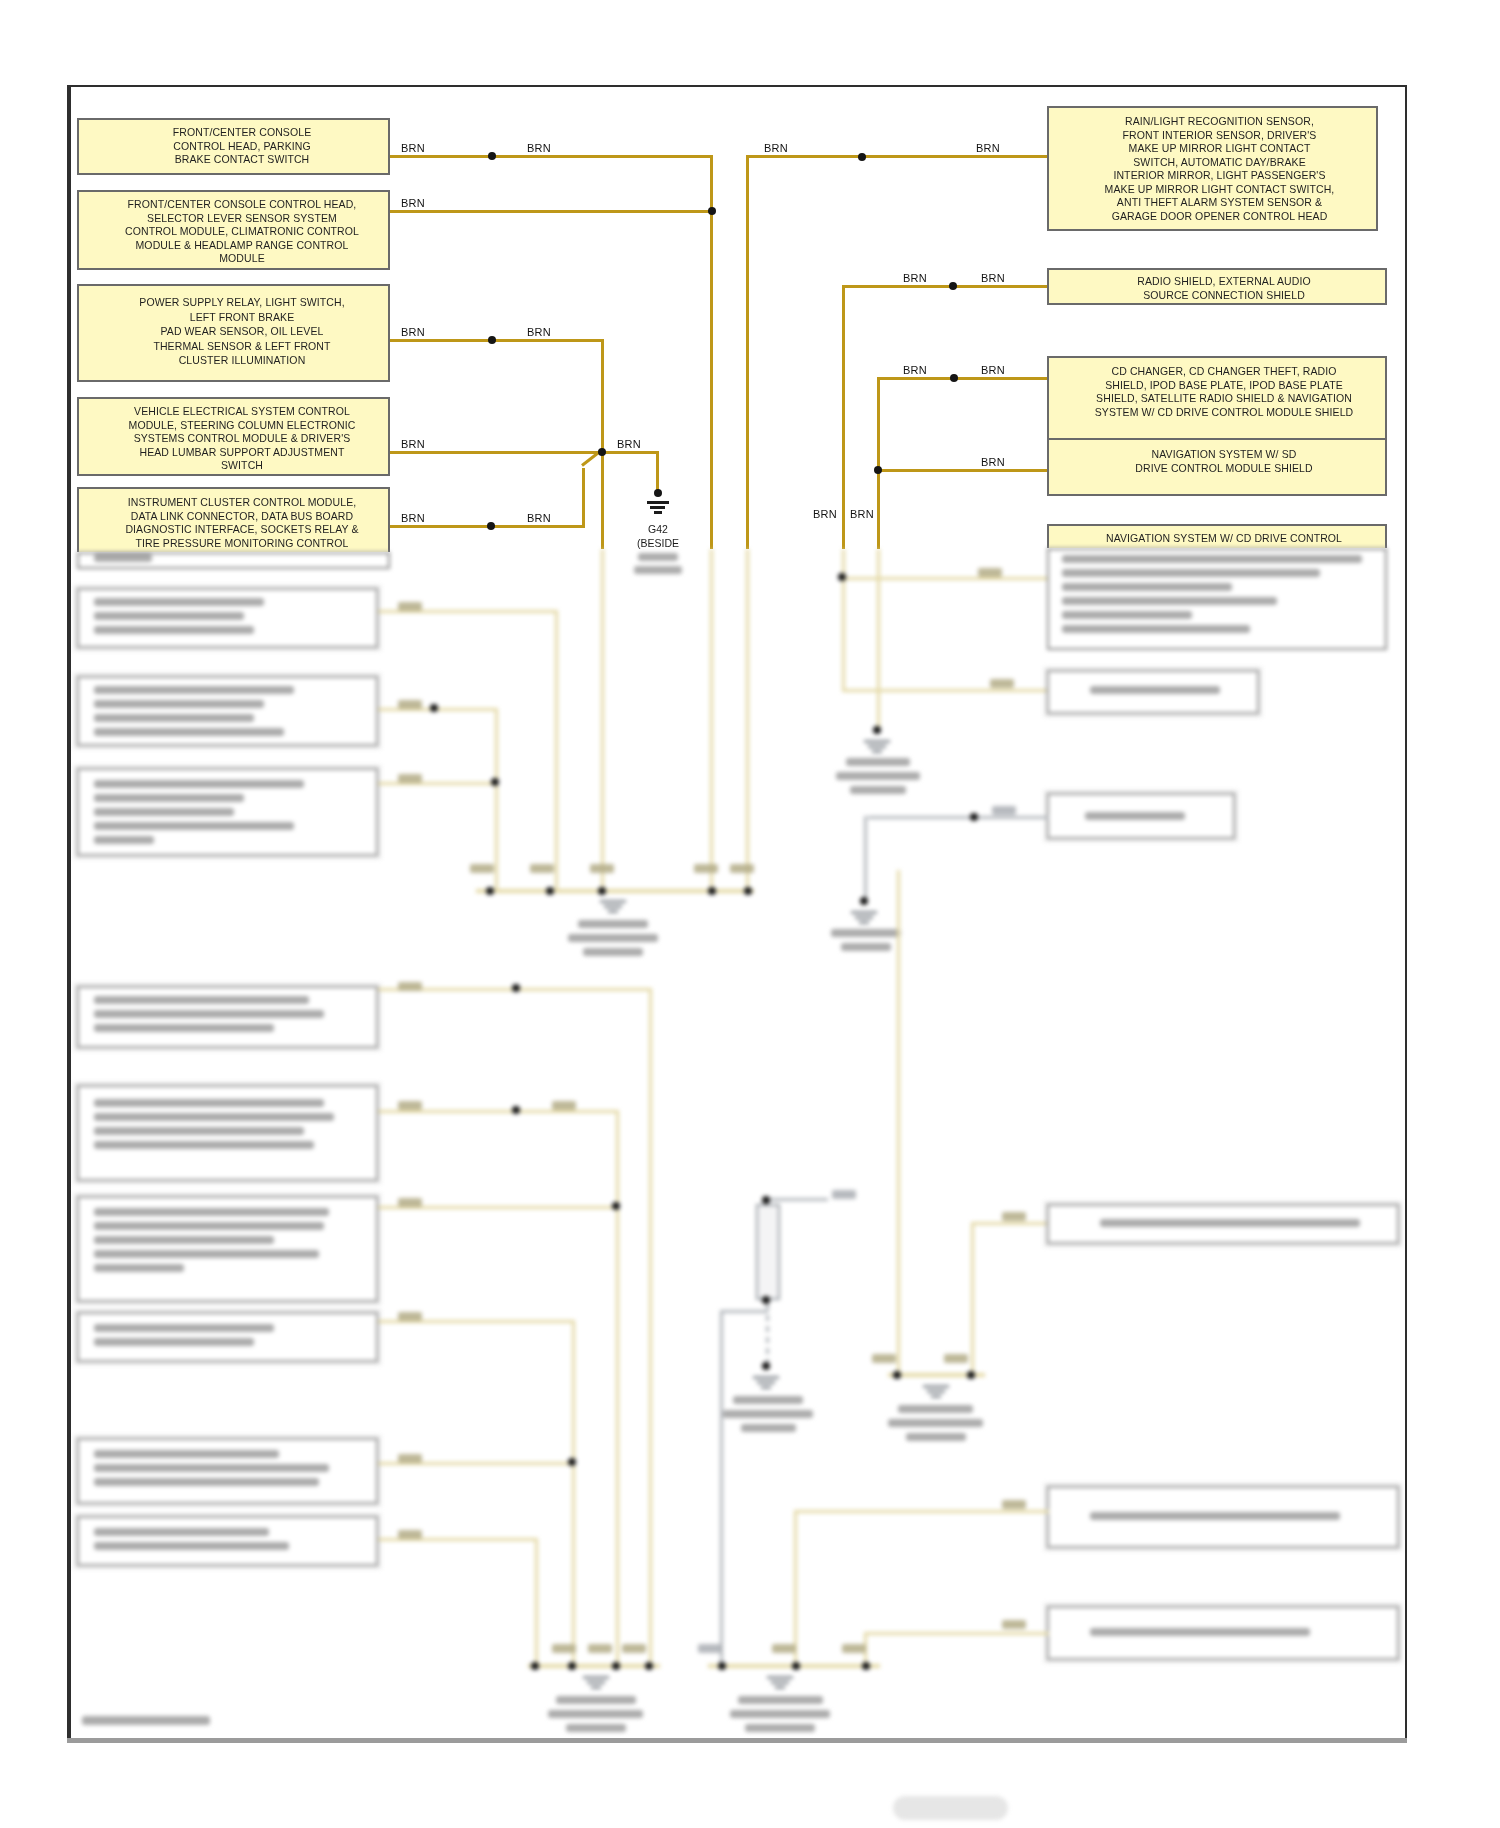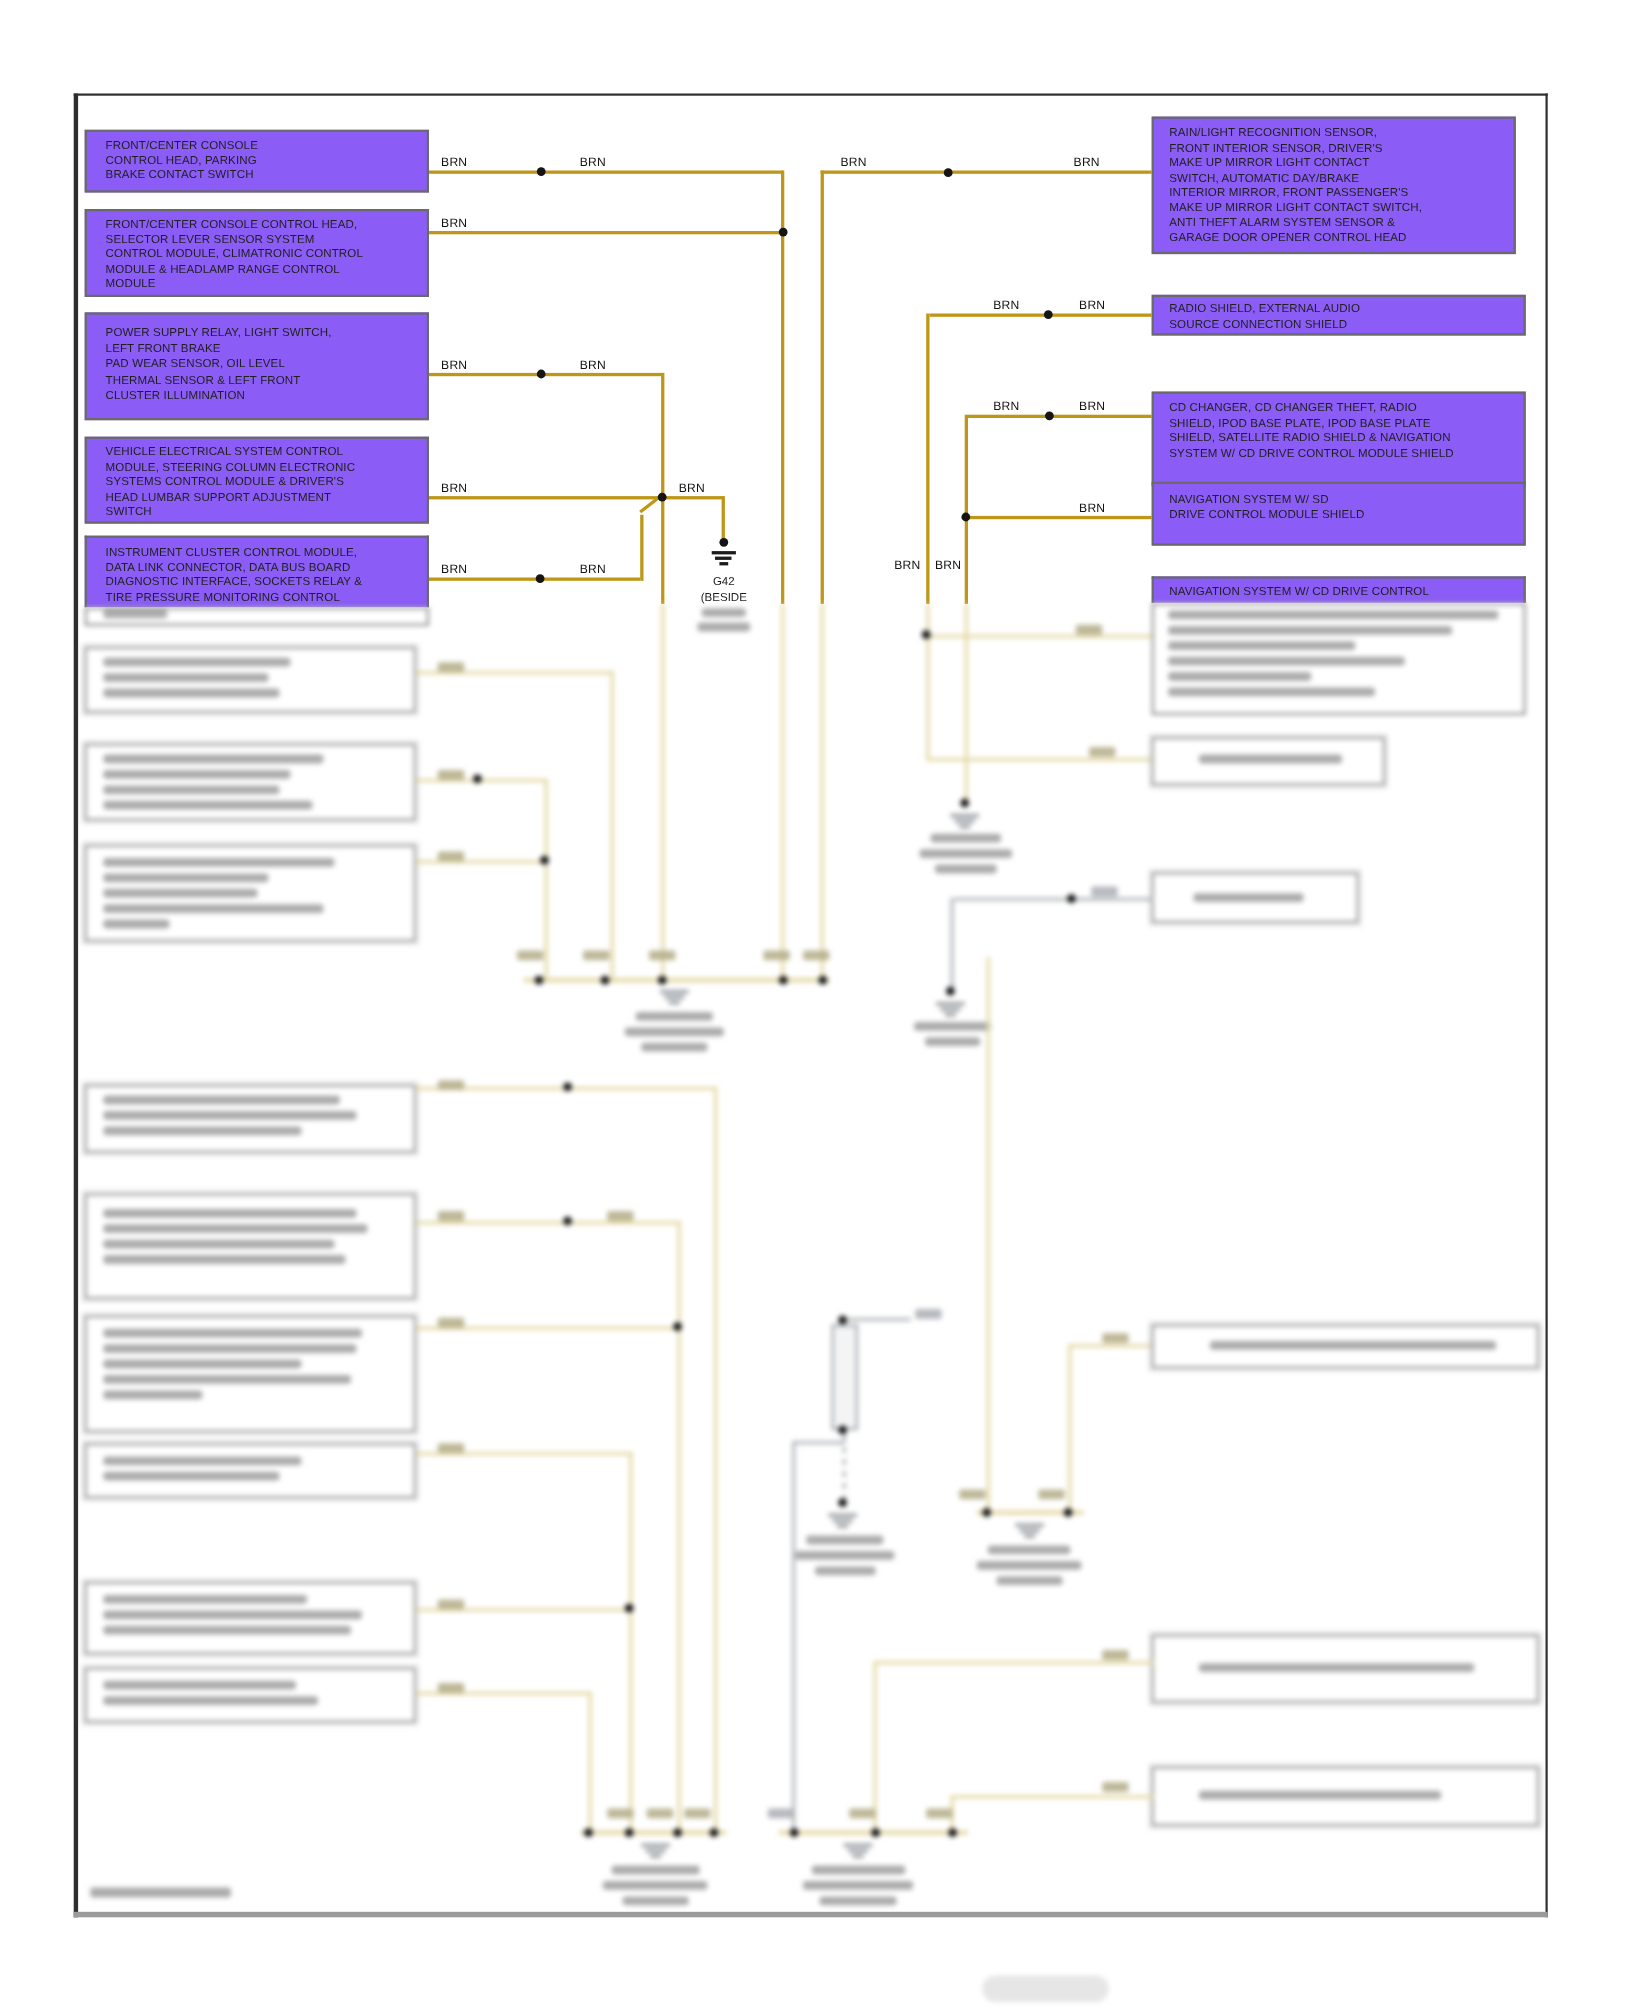--- a/index.html
+++ b/index.html
@@ -1,19 +1,19 @@
 <!DOCTYPE html>
 <html><head>
 <meta charset="utf-8">
 <style>
   html,body{margin:0;padding:0;background:#ffffff;}
   body{width:1500px;height:1828px;position:relative;overflow:hidden;
        font-family:"Liberation Sans", sans-serif;}
   
-  .box{position:absolute;background:#8b5cf6;border:2px solid #6a6a6a;box-sizing:border-box;}
+  .box{position:absolute;background:#fef9c3;border:2px solid #6a6a6a;box-sizing:border-box;text-align:center;}
   .open-bottom{border-bottom:none;}
   .open-top{border-top:none;}
   .tl{font-size:10.5px;line-height:13.5px;color:#1f1f1f;letter-spacing:.1px;white-space:nowrap;}
   
   .wh{position:absolute;height:3px;background:#BE9718;}
   .wv{position:absolute;width:3px;background:#BE9718;}
   .pw{background:#E4D9A6;}        
   .gw{background:#B4B8BD;}        
   .dashv{position:absolute;width:3px;background:repeating-linear-gradient(#B4B8BD 0 6px, transparent 6px 11px);}
   .dot{position:absolute;width:8px;height:8px;border-radius:50%;background:#151515;}
@@ -70,21 +70,21 @@
   <div class="tl">DATA LINK CONNECTOR, DATA BUS BOARD</div>
   <div class="tl">DIAGNOSTIC INTERFACE, SOCKETS RELAY &amp;</div>
   <div class="tl">TIRE PRESSURE MONITORING CONTROL</div>
 </div>
 
 <div class="box" style="left:1047px;top:106px;width:331px;height:125px;padding:7px 0 0 14px;">
   <div class="tl">RAIN/LIGHT RECOGNITION SENSOR,</div>
   <div class="tl">FRONT INTERIOR SENSOR, DRIVER'S</div>
   <div class="tl">MAKE UP MIRROR LIGHT CONTACT</div>
   <div class="tl">SWITCH, AUTOMATIC DAY/BRAKE</div>
-  <div class="tl">INTERIOR MIRROR, FRONT PASSENGER'S</div>
+  <div class="tl">INTERIOR MIRROR, LIGHT PASSENGER'S</div>
   <div class="tl">MAKE UP MIRROR LIGHT CONTACT SWITCH,</div>
   <div class="tl">ANTI THEFT ALARM SYSTEM SENSOR &amp;</div>
   <div class="tl">GARAGE DOOR OPENER CONTROL HEAD</div>
 </div>
 <div class="box" style="left:1047px;top:268px;width:340px;height:37px;padding:5px 0 0 14px;">
   <div class="tl">RADIO SHIELD, EXTERNAL AUDIO</div>
   <div class="tl">SOURCE CONNECTION SHIELD</div>
 </div>
 <div class="box" style="left:1047px;top:356px;width:340px;height:86px;padding:7px 0 0 14px;">
   <div class="tl">CD CHANGER, CD CHANGER THEFT, RADIO</div>

